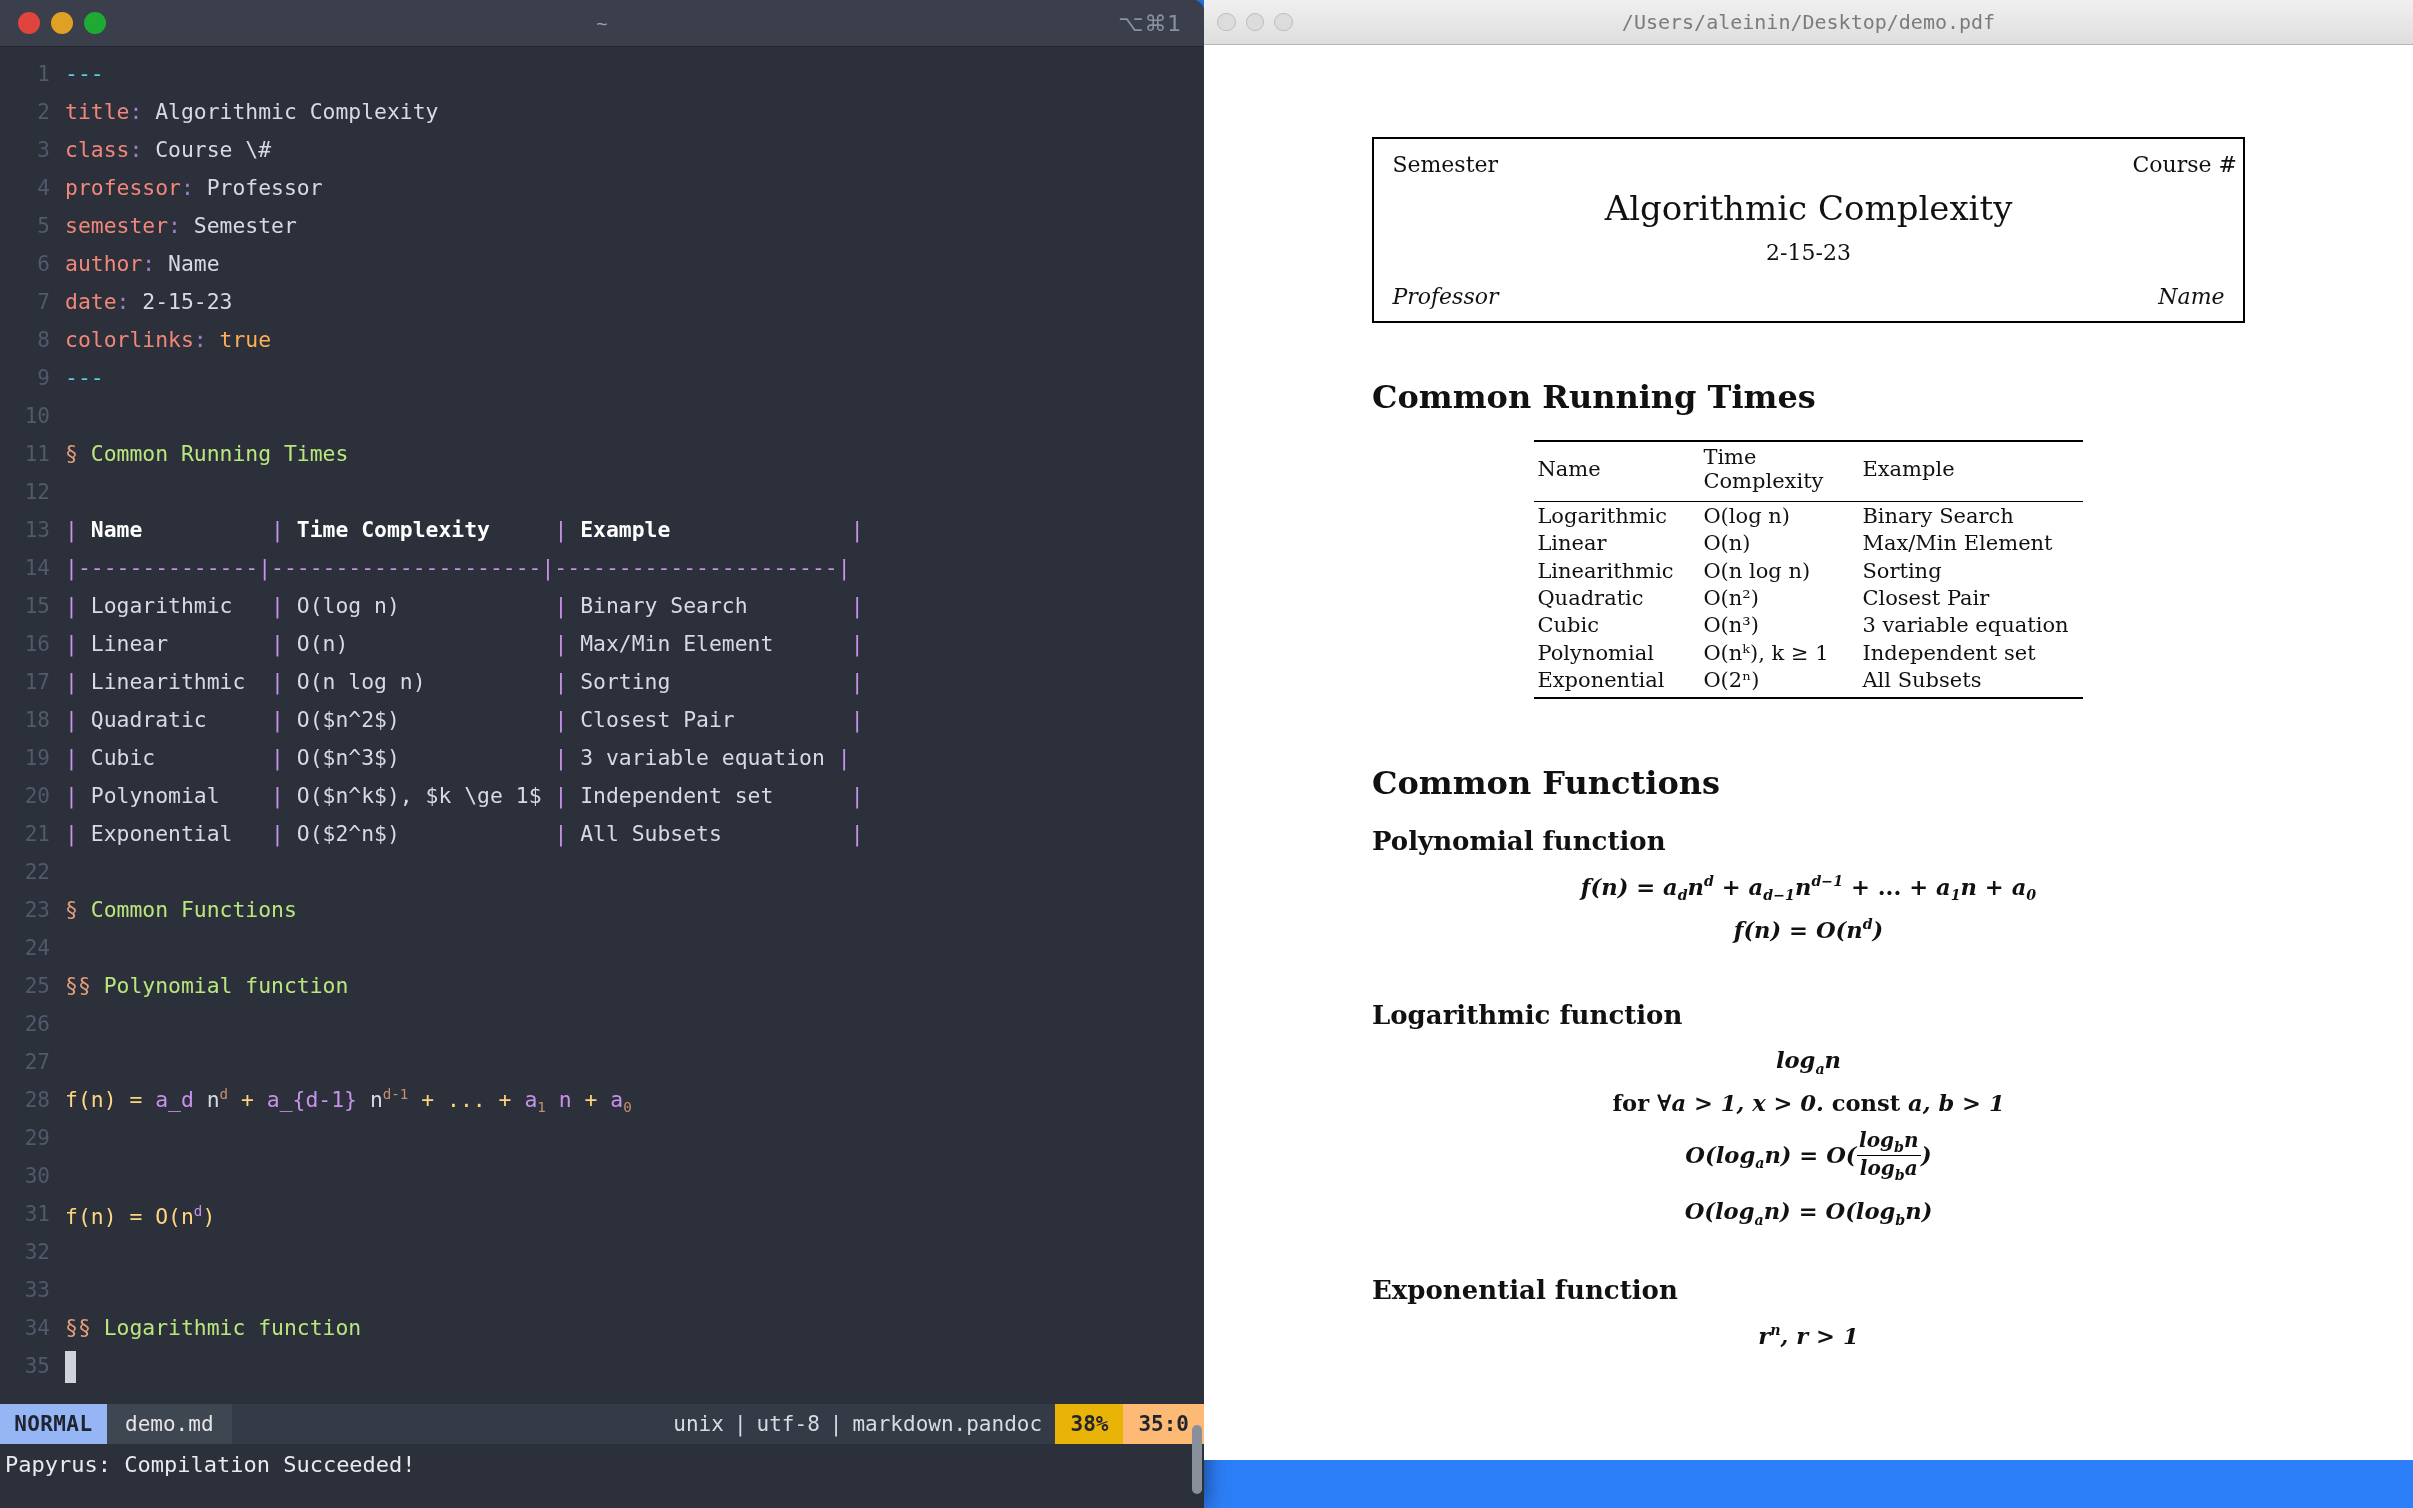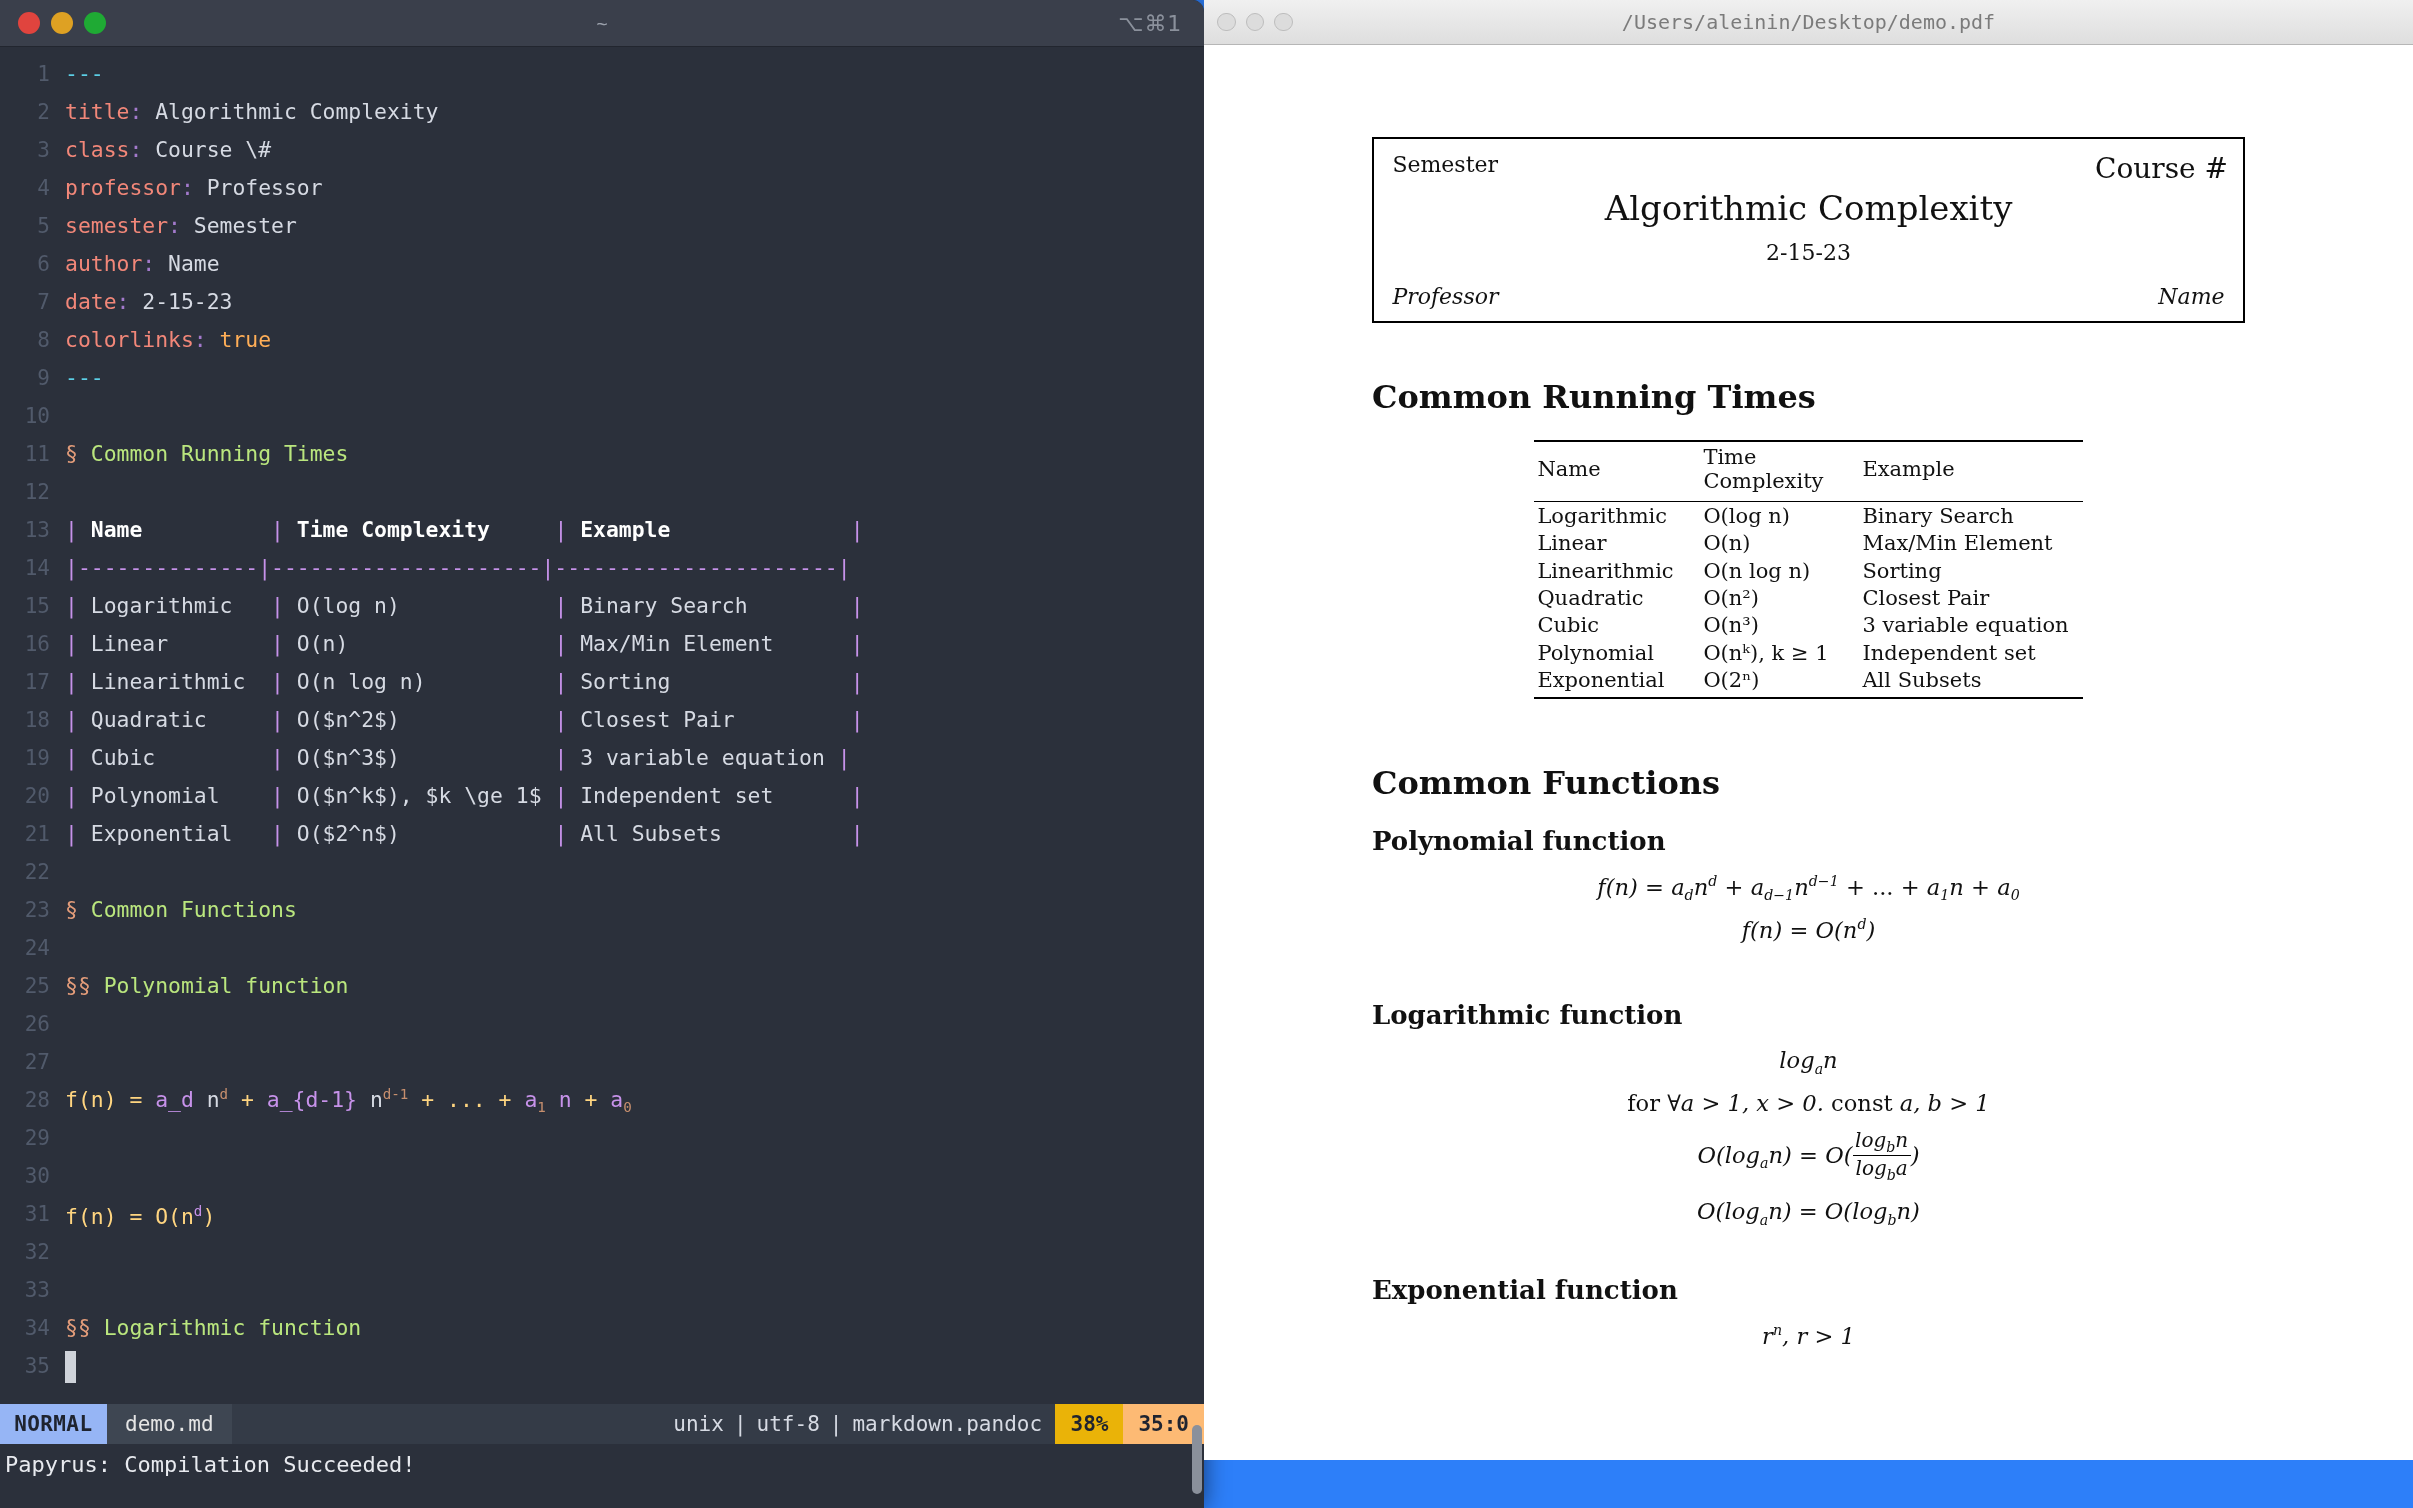--- a/index.html
+++ b/index.html
@@ -188,21 +188,21 @@
   .pdf-inner { padding: 92px 168px 0 168px; }
 
   
   .titlebox {
     border: 2.5px solid #000;
     height: 186px;
     position: relative;
     margin-bottom: 55px;
   }
   .tb-tl { position: absolute; left: 18.4px;  top: 13.4px;  font-size: 22px; }
-  .tb-tr { position: absolute; right: 15px; top: 13.4px;  font-size: 28px; }
+  .tb-tr { position: absolute; right: 6px; top: 13.4px;  font-size: 22px; }
   .tb-bl { position: absolute; left: 18.4px;  bottom: 11.7px; font-size: 22px; font-style: italic; }
   .tb-br { position: absolute; right: 18.4px; bottom: 11.7px; font-size: 22px; font-style: italic; }
   .tb-title {
     position: absolute; left: 0; right: 0; top: 49px;
     text-align: center; font-size: 34px;
   }
   .tb-date {
     position: absolute; left: 0; right: 0; top: 101px;
     text-align: center; font-size: 22px;
   }
@@ -229,21 +229,21 @@
     padding: 3.4px 8.4px 8.4px 3.4px;
     border-top: 2.5px double #000;
     border-bottom: 1.7px solid #000;
   }
   .pdf-table tbody td { padding: 1.7px 8.4px 1.7px 3.4px; }
   .pdf-table tbody tr:last-child td { padding-bottom: 5px; }
   .pdf-table tbody { border-bottom: 2.5px double #000; }
   .pdf-table td.c1 { width: 166px; }
   .pdf-table td.c2 { width: 159px; }
 
-  .eq { text-align: center; font-size: 22.6px; margin: 13.4px 0; font-style: italic; }
+  .eq { text-align: center; font-size: 22.6px; margin: 13.4px 0; font-style: italic; font-weight: bold; }
   .eq .rm { font-style: normal; }
   .frac {
     display: inline-block; vertical-align: middle;
     text-align: center; font-size: 20px;
     position: relative; top: -1.7px;
   }
   .frac .num { border-bottom: 1.3px solid #000; padding: 0 2.5px; display: block; }
   .frac .den { padding: 0 2.5px; display: block; }
   sup.m { font-size: 14.2px; }
   sub.m { font-size: 14.2px; }

